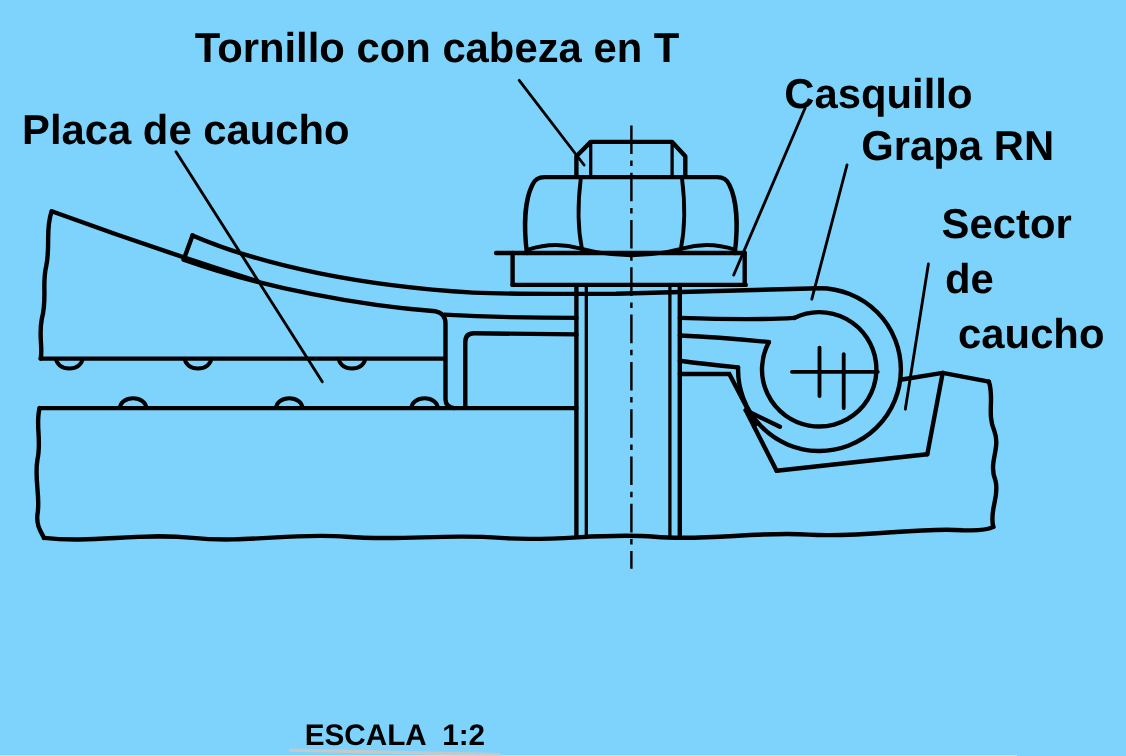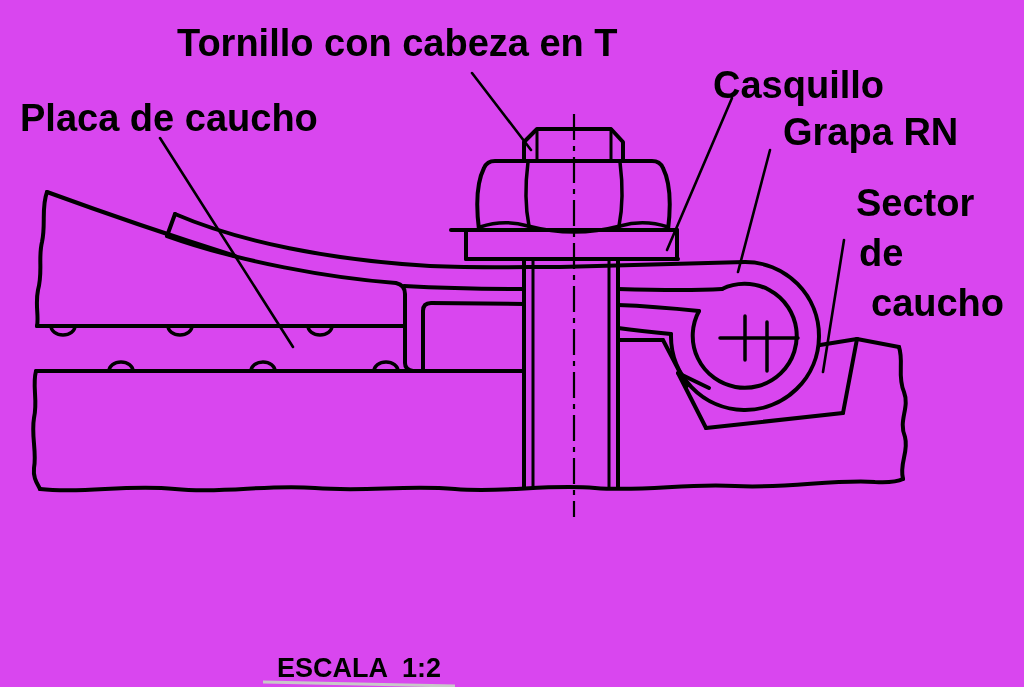--- a/index.html
+++ b/index.html
@@ -1,19 +1,19 @@
 <!DOCTYPE html>
 <html><head>
 <meta charset="utf-8">
 <style>
   html,body{margin:0;padding:0;background:#ffffff;}
   .stage{
     position:relative;
     width:1024px;height:687px;
-    background:#d946ef;
+    background:#7dd3fc;
     overflow:hidden;
     font-family:"Liberation Sans", sans-serif;
   }
   svg{position:absolute;left:0;top:0;}
   .label{
     font-family:"Liberation Sans", sans-serif;
     font-weight:bold;
     fill:#000000;
   }
   .lbl-big{font-size:38px;}

